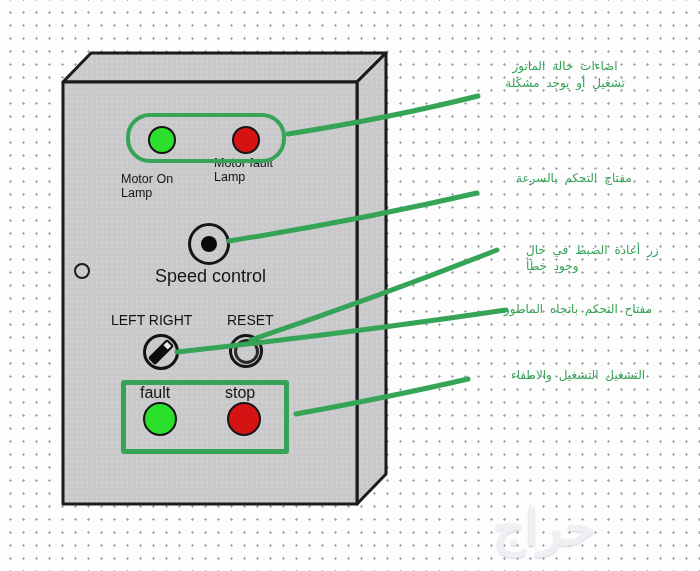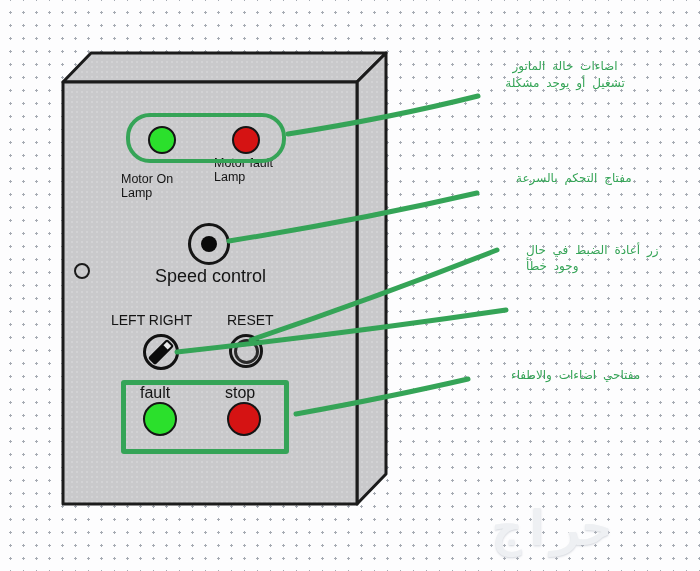--- a/index.html
+++ b/index.html
@@ -38,21 +38,21 @@
   .lbl{position:absolute;color:#141414;z-index:11;white-space:pre-line;}
   .lbl.bold{font-weight:normal;font-size:12.5px;line-height:14px;}
   .lbl.speed{font-size:18px;left:155px;top:266px;}
   .lbl.sw{font-size:14px;}
   .lbl.ssl{font-size:16px;}
   
   .anote{position:absolute;direction:rtl;color:var(--annotation-green,#35a457);
          font-family:"DejaVu Sans",sans-serif;font-size:12px;line-height:17px;
          white-space:pre-line;word-spacing:3px;z-index:31;}
   .watermark{position:absolute;left:493px;top:500px;direction:rtl;z-index:5;
-             font-family:Liberation Mono, monospace;font-weight:bold;font-size:49px;
+             font-family:Liberation Sans, sans-serif;font-weight:bold;font-size:49px;
              color:#eef0f3;letter-spacing:3px;
              text-shadow:0 1px 2px rgba(175,180,192,.55), -1px -1px 0 #ffffff;}
   .aline{fill:none;stroke:var(--annotation-green,#35a457);stroke-width:5;stroke-linecap:round;}
   .face{stroke:#1b1b1b;stroke-width:3;stroke-linejoin:round;}
 </style>
 </head>
 <body>
 
 <div class="stage">
 
@@ -108,17 +108,18 @@
     <path class="aline" d="M251,340 Q380,296 497,250"></path>
     <path class="aline" d="M177,352 Q350,333 506,310"></path>
     <path class="aline" d="M296,414 Q390,397 468,379"></path>
   </svg>
 
   <div class="anote" style="left:475px;top:58px;width:180px;text-align:center;">اضاءات حالة الماتور
 تشغيل أو يوجد مشكلة</div>
   <div class="anote" style="left:516px;top:170px;white-space:nowrap;">مفتاح التحكم بالسرعة</div>
   <div class="anote" style="left:496px;top:242px;width:175px;text-align:left;line-height:16px;margin-left:30px;">زر أعادة الضبط في حال
 وجود خطأ</div>
-  <div class="anote" style="left:511px;top:367px;white-space:nowrap;">مفتاحي اضاءات والاطفاء</div>
+  <div class="anote" style="left:504px;top:301px;white-space:nowrap;">مفتاح التحكم باتجاه الماطور</div>
+  <div class="anote" style="left:511px;top:367px;white-space:nowrap;">التشغيل التشغيل والاطفاء</div>
 
   <div class="watermark">حراج</div>
 
 </div>
 
 </body></html>

